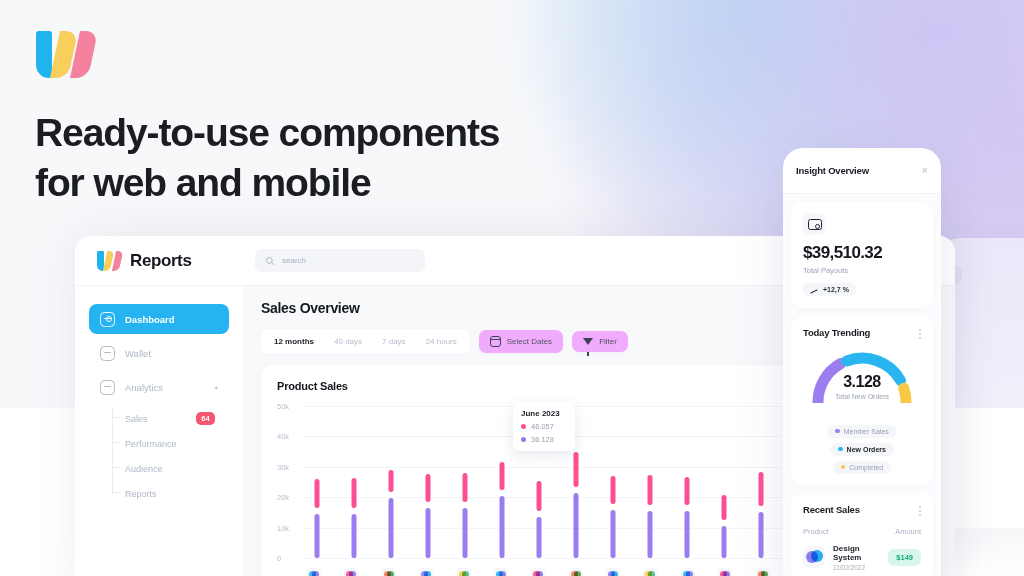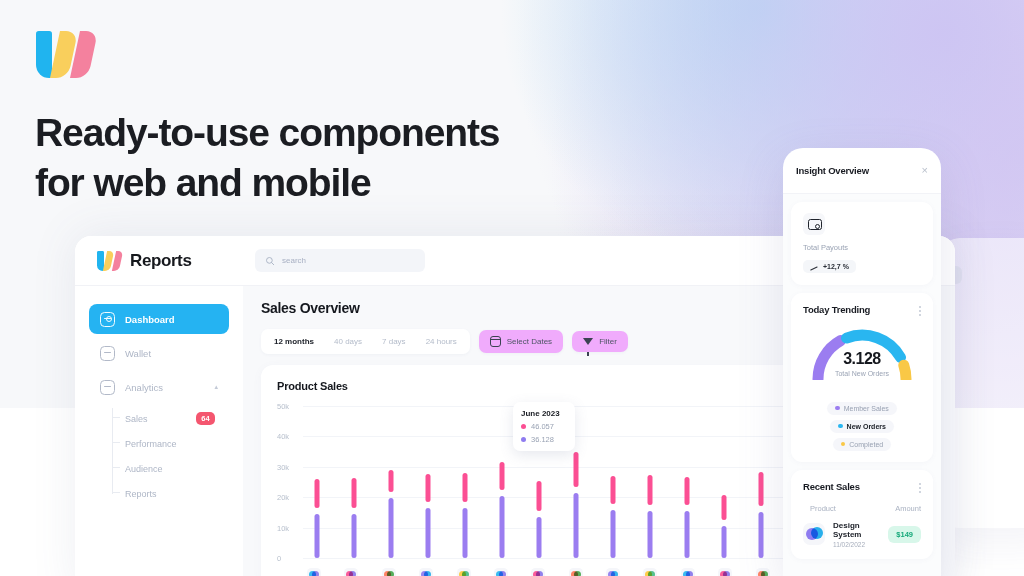--- a/index.html
+++ b/index.html
@@ -275,21 +275,21 @@
   }
   #legend { display: flex; flex-wrap: wrap; justify-content: center; gap: 5px; margin-top: 4px; }
   .chip {
     display: inline-flex; align-items: center; gap: 4px;
     background: #f5f6fa; border-radius: 9px; padding: 3px 8px;
     font-size: 7px; color: #98a1b2; font-weight: 500;
   }
   .chip.dark { color: #20242c; font-weight: bold; }
   .chip i { width: 4.5px; height: 4.5px; border-radius: 50%; display: block; }
 
-  .tbl-head { display: flex; justify-content: space-between; margin-top: 11px; font-size: 7.5px; color: #aab2c2; margin-left: 7px; }
+  .tbl-head { display: flex; justify-content: space-between; margin-top: 11px; font-size: 7.5px; color: #aab2c2; }
   .tbl-row { display: flex; align-items: center; gap: 8px; margin-top: 8px; }
   .tbl-row .thumb {
     width: 22px; height: 22px; border-radius: 7px; background: #f5f6fa;
     position: relative; overflow: hidden; flex: 0 0 22px;
   }
   .tbl-row .thumb span { position: absolute; border-radius: 50%; }
   .tbl-row .thumb .a { left: 3px; top: 5px; width: 12px; height: 12px; background: #8f7cf0; }
   .tbl-row .thumb .b { left: 8px; top: 4px; width: 12px; height: 12px; background: #29b6f0; mix-blend-mode: multiply; }
   .prod-name { font-size: 8px; font-weight: bold; color: #20242c; }
   .prod-date { font-size: 6.5px; color: #a7aebc; margin-top: 2px; }
@@ -631,20 +631,21 @@
   <div id="phone">
     <div id="phone-head">
       <span id="phone-title">Insight Overview</span>
       <span id="close-x">×</span>
     </div>
 
     <div id="phone-body">
 
       <div class="pcard">
         <div class="wallet-ico"></div>
+        <div id="payout-amount">$39,510.32</div>
         <div id="payout-label">Total Payouts</div>
         <div id="payout-delta">
           <span class="trend-arrow"></span>
           <span>+12,7 %</span>
         </div>
       </div>
 
       <div class="pcard">
         <div class="card-head">
           <span class="card-title">Today Trending</span>

